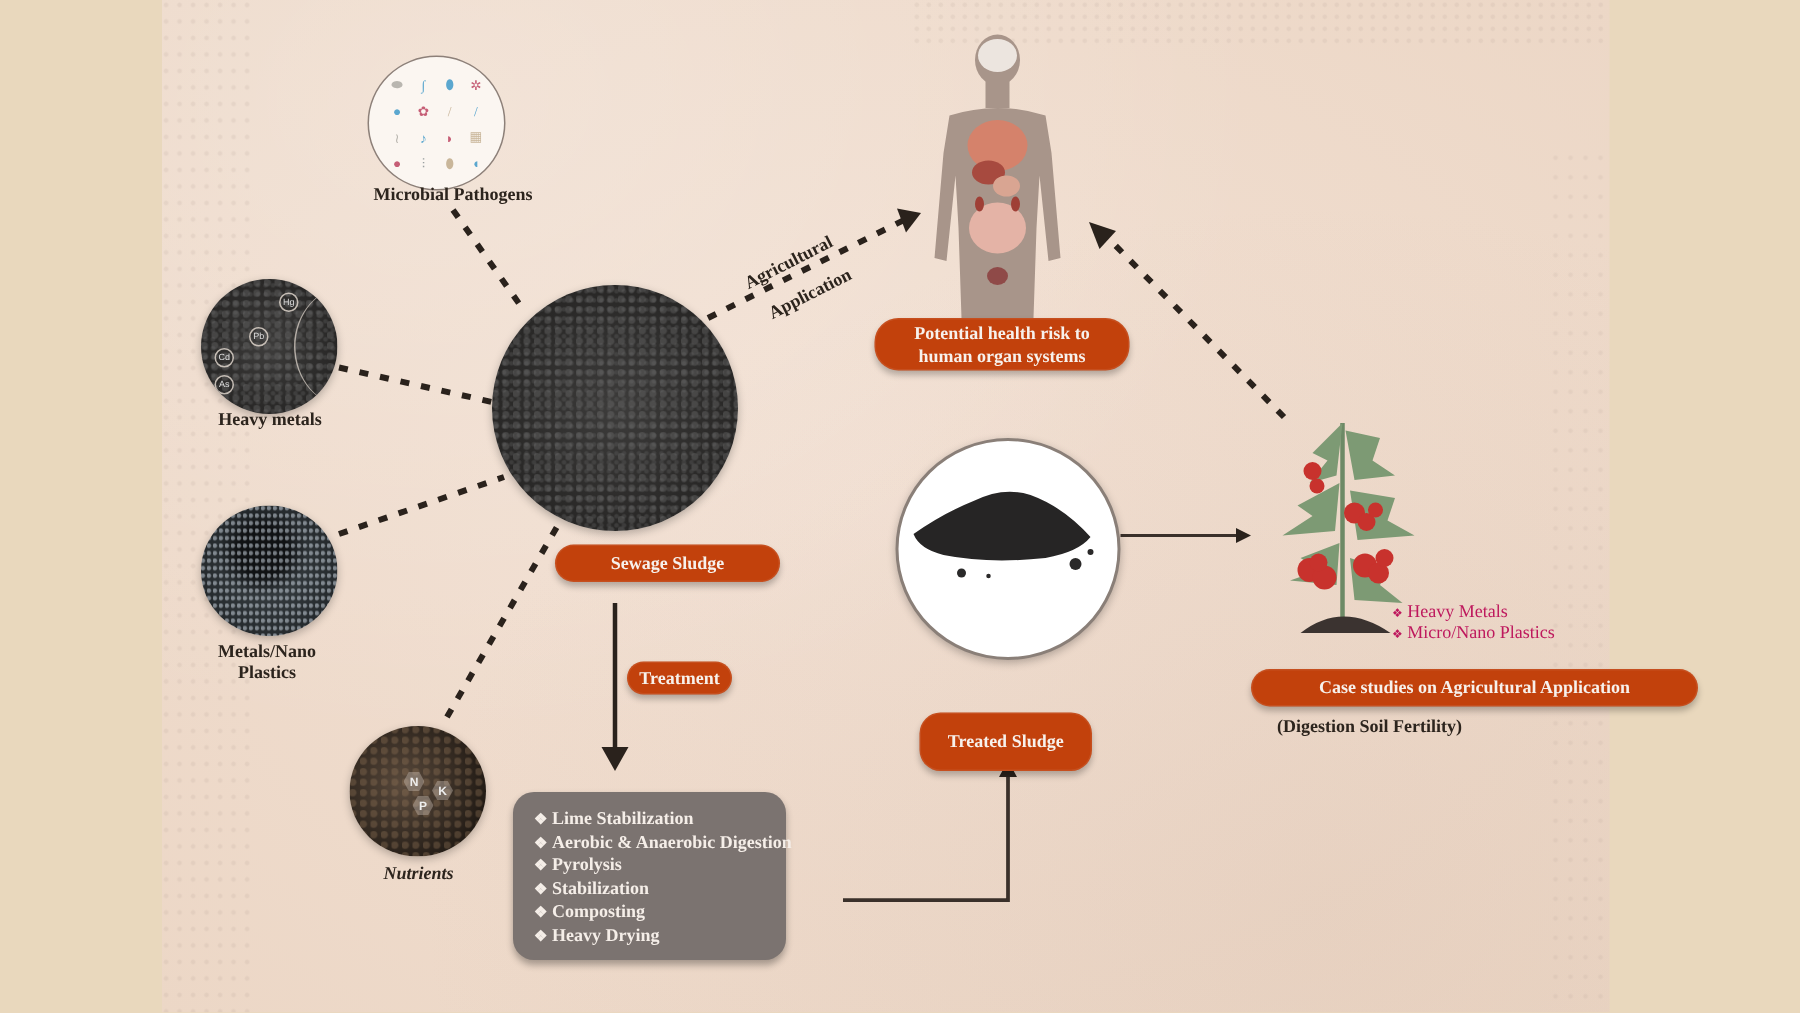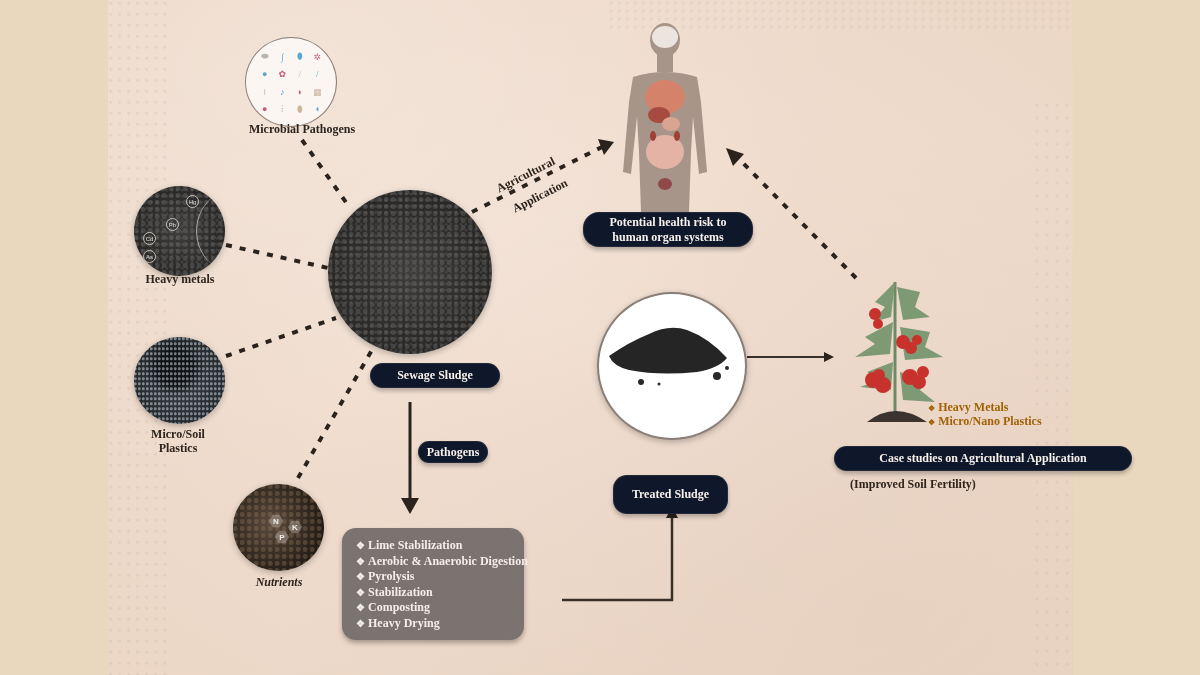--- a/index.html
+++ b/index.html
@@ -23,34 +23,34 @@
       radial-gradient(circle at 60% 70%, rgba(90,90,90,0.4) 0 1px, transparent 2px) 0 0/5px 6px,
       radial-gradient(circle at 50% 50%, #3d3c3b, #1f1e1d);}
   .brown-soil{background:
       radial-gradient(circle at 30% 35%, rgba(150,120,90,0.35) 0 2px, transparent 3px) 0 0/7px 7px,
       radial-gradient(circle at 40% 45%, #5a4a3c, #221b15 75%);}
   .plastic-soil{background:
       radial-gradient(circle at 30% 35%, rgba(200,210,220,0.55) 0 1px, transparent 2px) 0 0/4px 5px,
       radial-gradient(circle at 45% 35%, #101214 0 22%, transparent 40%),
       radial-gradient(circle at 50% 50%, #3b4246, #1c2023);}
   .label{position:absolute;font-weight:bold;color:#2c241d;font-size:12px;text-align:center;white-space:nowrap;}
-  .pill{position:absolute;background:#0f172a;color:#f7f1ec;font-weight:bold;border-radius:14px;
+  .pill{position:absolute;background:#c2410c;color:#f7f1ec;font-weight:bold;border-radius:14px;
     box-shadow:0 3px 4px rgba(0,0,0,0.25), inset 0 0 0 1px rgba(255,255,255,0.08);
     display:flex;align-items:center;justify-content:center;text-align:center;font-size:12px;line-height:15px;}
   .box{position:absolute;background:#7b7370;border-radius:14px;box-shadow:0 3px 5px rgba(0,0,0,0.3);
     color:#f5eee8;font-weight:bold;font-size:12px;padding:10px 0 0 14px;box-sizing:border-box;}
   .box .li{height:15.5px;line-height:15.5px;white-space:nowrap;}
   .box .dia{display:inline-block;width:12px;font-size:10px;}
   .microbe-grid{position:absolute;left:10px;top:10px;width:70px;height:70px;display:grid;grid-template-columns:repeat(4,1fr);grid-template-rows:repeat(4,1fr);}
   .microbe-grid span{display:flex;align-items:center;justify-content:center;font-size:9px;}
   .elem{position:absolute;border:1px solid rgba(230,220,210,0.8);border-radius:50%;width:11px;height:11px;font-size:6px;color:#ddd;display:flex;align-items:center;justify-content:center;font-family:"Liberation Sans",sans-serif;}
   .hex{position:absolute;width:14px;height:14px;font-size:8px;color:#eee;display:flex;align-items:center;justify-content:center;font-family:"Liberation Sans",sans-serif;font-weight:bold;
     clip-path:polygon(25% 5%,75% 5%,100% 50%,75% 95%,25% 95%,0 50%);background:rgba(220,210,200,0.35);}
   .rot-label{position:absolute;font-weight:bold;font-size:12px;color:#2c241d;transform-origin:left top;white-space:nowrap;}
-  .risk-list{position:absolute;font-weight:bold;font-size:12px;color:#a16207;line-height:13px;}
+  .risk-list{position:absolute;font-weight:normal;font-size:12px;color:#be185d;line-height:13px;}
   .risk-list .dia{font-size:8px;margin-right:3px;}
 </style>
 </head>
 <body>
 
 <div class="poster">
   <div class="grain-left"></div>
   <div class="grain-top"></div>
   <div class="grain-right"></div>
 </div>
@@ -112,32 +112,32 @@
 <div class="circle dark-soil" style="left:134px;top:186px;width:91px;height:90px;">
   <div style="position:absolute;left:62px;top:5px;width:70px;height:80px;border-left:1.5px solid rgba(230,220,210,0.7);border-radius:50%;"></div>
   <div class="elem" style="left:52px;top:9px;">Hg</div>
   <div class="elem" style="left:32px;top:32px;">Pb</div>
   <div class="elem" style="left:9px;top:46px;">Cd</div>
   <div class="elem" style="left:9px;top:64px;">As</div>
 </div>
 <div class="label" style="left:120px;top:272px;width:120px;">Heavy metals</div>
 
 <div class="circle plastic-soil" style="left:134px;top:337px;width:91px;height:87px;"></div>
-<div class="label" style="left:118px;top:427px;width:120px;">Micro/Soil</div>
+<div class="label" style="left:118px;top:427px;width:120px;">Metals/Nano</div>
 <div class="label" style="left:118px;top:441px;width:120px;">Plastics</div>
 
 <div class="circle brown-soil" style="left:233px;top:484px;width:91px;height:87px;">
   <div class="hex" style="left:36px;top:30px;">N</div>
   <div class="hex" style="left:55px;top:36px;">K</div>
   <div class="hex" style="left:42px;top:46px;">P</div>
 </div>
 <div class="label" style="left:220px;top:575px;width:118px;font-style:italic;">Nutrients</div>
 
 <div class="circle dark-soil" style="left:328px;top:190px;width:164px;height:164px;"></div>
-<div class="pill" style="left:370px;top:363px;width:130px;height:25px;">Sewage Sludge</div>
+<div class="pill" style="left:370px;top:363px;width:150px;height:25px;">Sewage Sludge</div>
 
 <div class="rot-label" style="left:494px;top:183px;transform:rotate(-27deg);">Agricultural</div>
 <div class="rot-label" style="left:510px;top:203px;transform:rotate(-27deg);">Application</div>
 
 <svg style="position:absolute;left:615px;top:22px;" width="100" height="190" viewBox="0 0 100 190">
   <g fill="#a8958a">
     <ellipse cx="50" cy="18" rx="15" ry="17"></ellipse>
     <rect x="42" y="30" width="16" height="20"></rect>
     <path d="M18,55 Q50,45 82,55 L86,80 L92,150 L84,152 L78,95 L76,130 L74,190 L26,190 L24,130 L22,95 L16,152 L8,150 L14,80 z"></path>
   </g>
@@ -148,21 +148,21 @@
   <ellipse cx="50" cy="130" rx="19" ry="17" fill="#e4b3a6"></ellipse>
   <ellipse cx="38" cy="114" rx="3" ry="5" fill="#9f3f36"></ellipse>
   <ellipse cx="62" cy="114" rx="3" ry="5" fill="#9f3f36"></ellipse>
   <ellipse cx="50" cy="162" rx="7" ry="6" fill="#8f4a48"></ellipse>
 </svg>
 <div class="pill" style="left:583px;top:212px;width:170px;height:35px;flex-direction:column;border-radius:16px;">
   <span>Potential health risk to</span>
   <span>human organ systems</span>
 </div>
 
-<div class="pill" style="left:418px;top:441px;width:70px;height:22px;border-radius:11px;">Pathogens</div>
+<div class="pill" style="left:418px;top:441px;width:70px;height:22px;border-radius:11px;">Treatment</div>
 
 <div class="box" style="left:342px;top:528px;width:182px;height:112px;">
   <div class="li"><span class="dia">❖</span><span>Lime Stabilization</span></div>
   <div class="li"><span class="dia">❖</span><span>Aerobic &amp; Anaerobic Digestion</span></div>
   <div class="li"><span class="dia">❖</span><span>Pyrolysis</span></div>
   <div class="li"><span class="dia">❖</span><span>Stabilization</span></div>
   <div class="li"><span class="dia">❖</span><span>Composting</span></div>
   <div class="li"><span class="dia">❖</span><span>Heavy Drying</span></div>
 </div>
 
@@ -202,13 +202,13 @@
   </g>
   <path d="M22,160 Q50,138 82,160 z" fill="#3b3330"></path>
 </svg>
 
 <div class="risk-list" style="left:928px;top:401px;">
   <div><span class="dia">❖</span><span>Heavy Metals</span></div>
   <div><span class="dia">❖</span><span>Micro/Nano Plastics</span></div>
 </div>
 
 <div class="pill" style="left:786px;top:446px;width:298px;height:25px;margin-left:48px;">Case studies on Agricultural Application</div>
-<div class="label" style="left:813px;top:477px;width:200px;">(Improved Soil Fertility)</div>
+<div class="label" style="left:813px;top:477px;width:200px;">(Digestion Soil Fertility)</div>
 
 </body></html>

